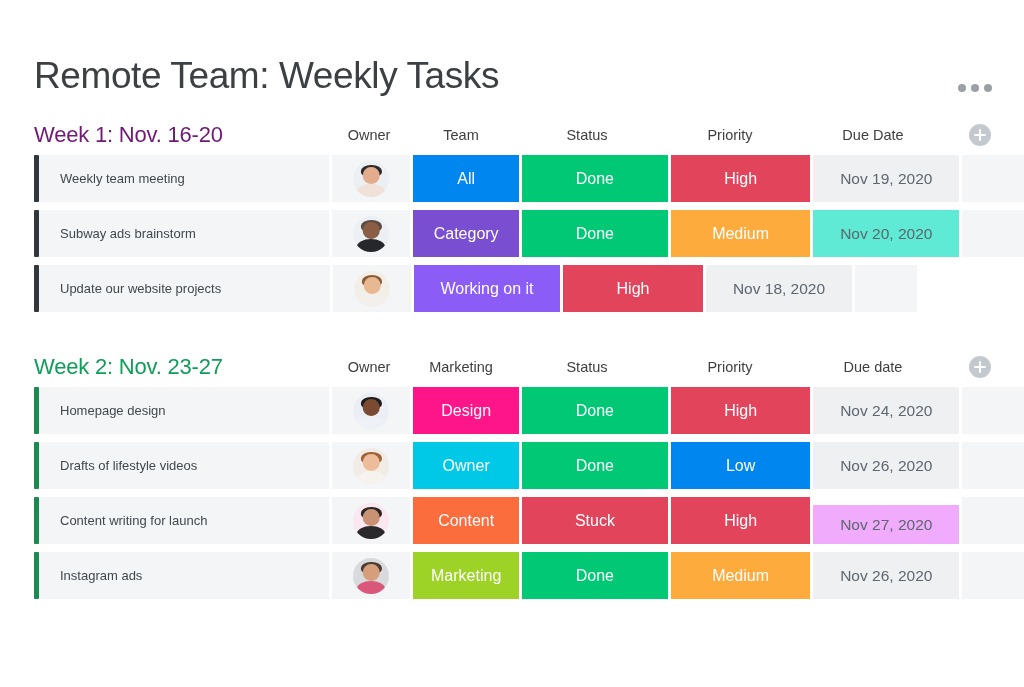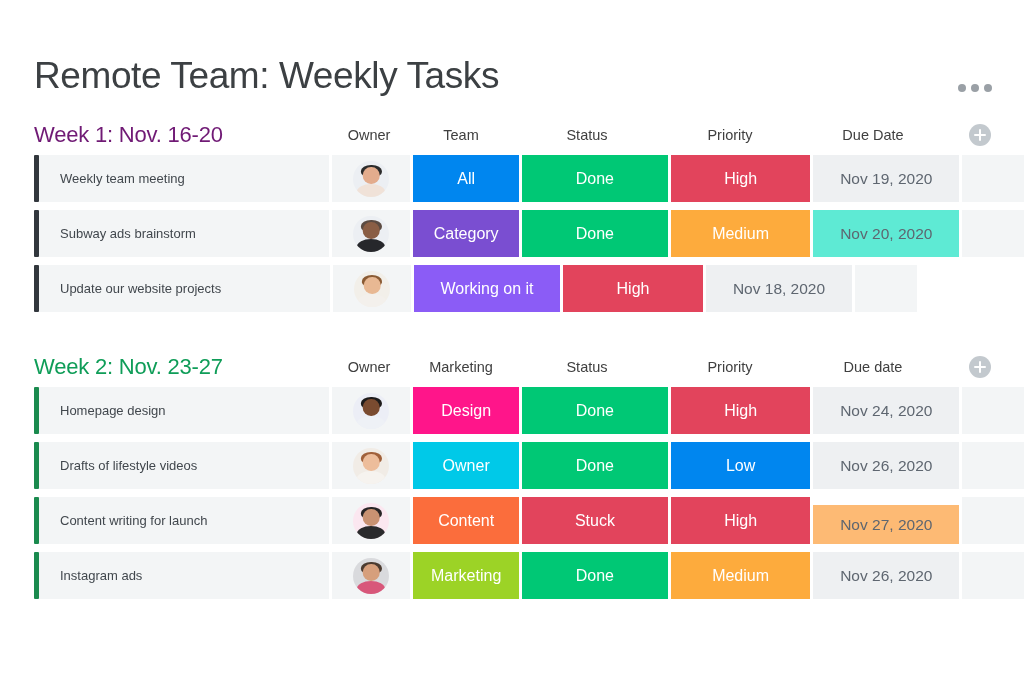--- a/index.html
+++ b/index.html
@@ -342,21 +342,21 @@
               <div class="avatar">
                 <span class="bg" style="background:#fbe7f0"></span>
                 <span class="body" style="background:#2a2a2c"></span>
                 <span class="hair" style="background:#272425"></span>
                 <span class="head" style="background:#c99272"></span>
               </div>
             </div>
             <div class="cell c-label" style="background: rgb(251, 109, 60);">Content</div>
             <div class="cell c-status" style="background: rgb(226, 68, 92);">Stuck</div>
             <div class="cell c-priority" style="background: rgb(226, 68, 92);">High</div>
-            <div class="cell date c-date" style="background: #fdba74; margin-top: 8px;">Nov 27, 2020</div>
+            <div class="cell date c-date" style="background: #f0abfc; margin-top: 8px;">Nov 27, 2020</div>
             <div class="cell trailing"></div>
           </div>
           <div class="row">
             <div class="row-bar green" style="background: rgb(26, 138, 78);"></div>
             <div class="task-cell">Instagram ads</div>
             <div class="cell owner c-owner">
               <div class="avatar">
                 <span class="bg" style="background:#d9dadd"></span>
                 <span class="body" style="background:#d8577a"></span>
                 <span class="hair" style="background:#4b3b30"></span>

